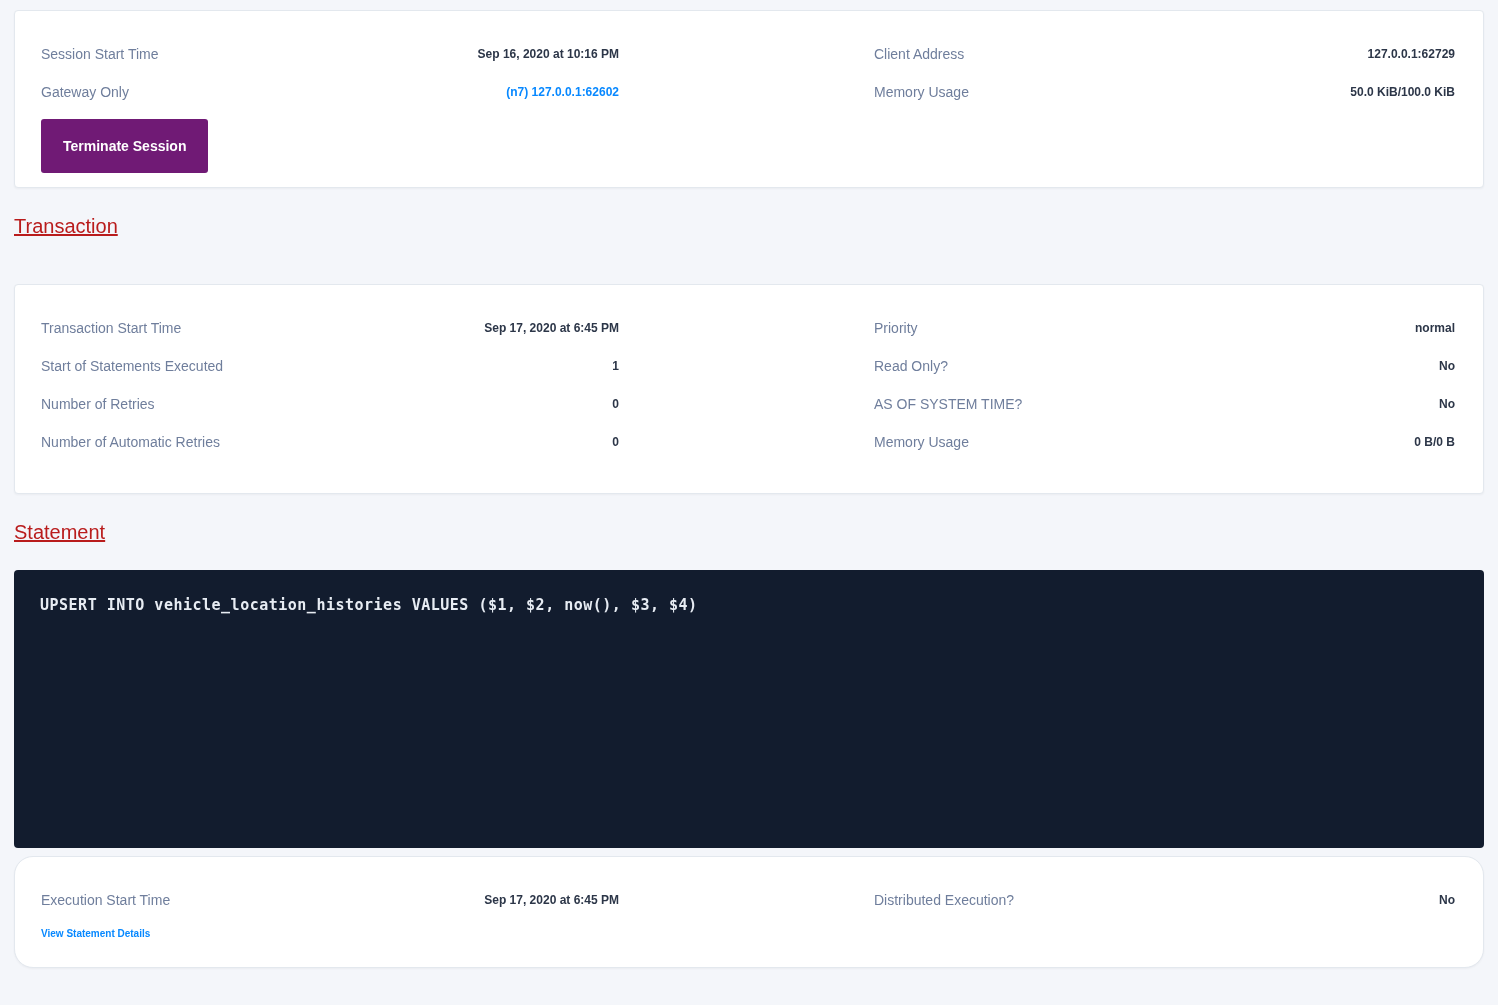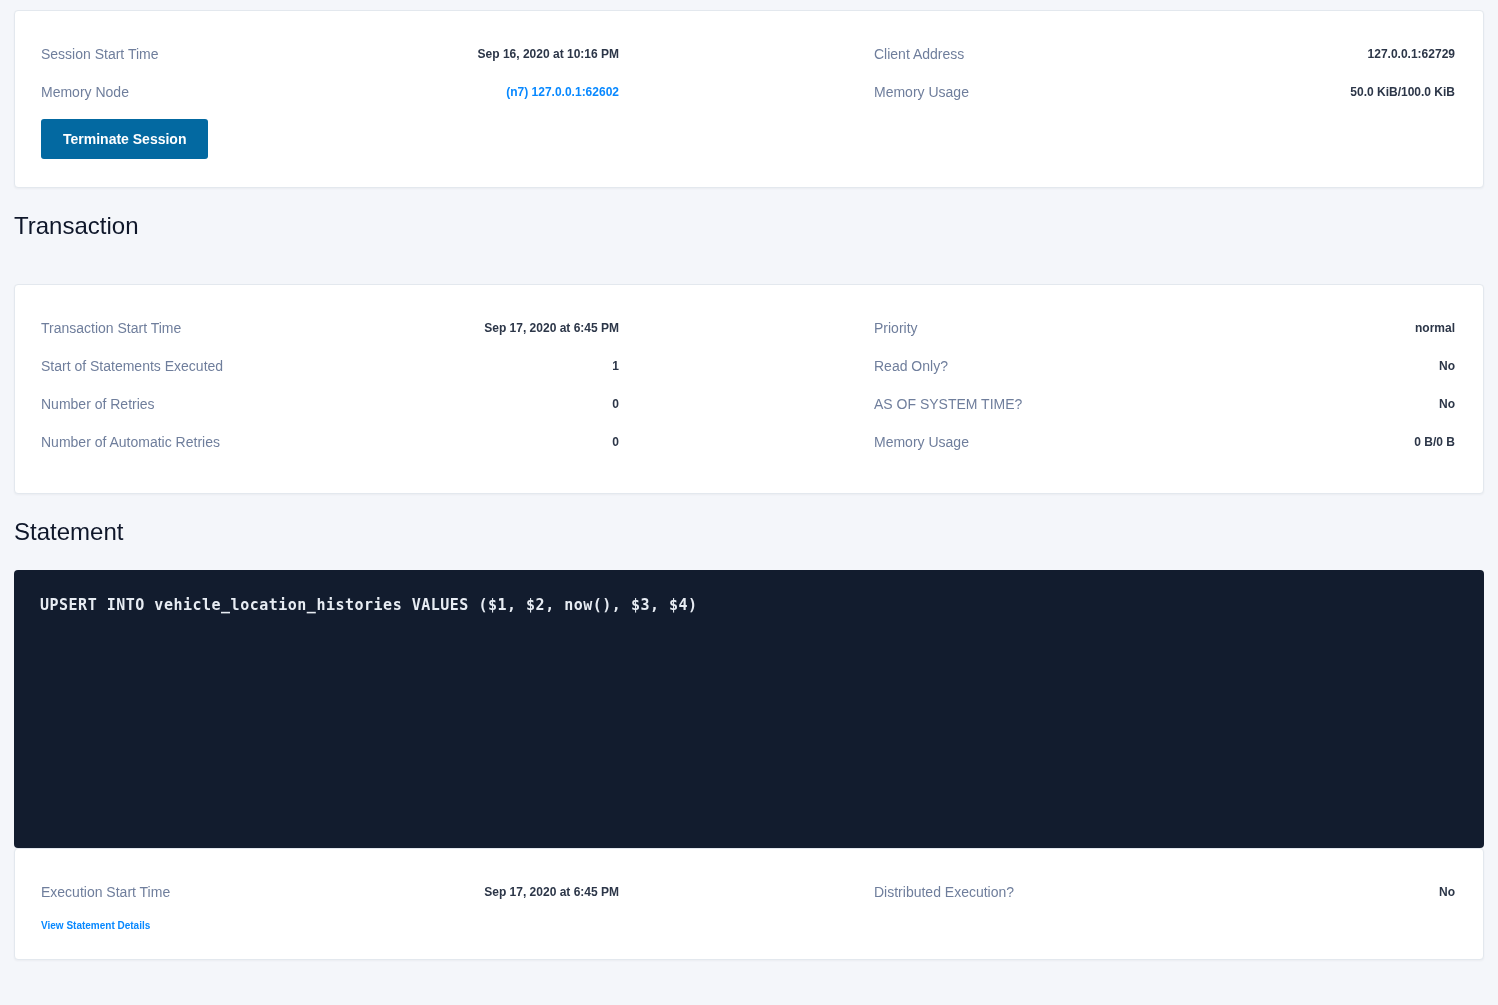--- a/index.html
+++ b/index.html
@@ -48,71 +48,72 @@
   a.value.link, a.text-link {
     color: #0788ff;
     text-decoration: none;
     font-weight: 700;
     cursor: pointer;
   }
   a.text-link { font-size: 10px; display: inline-block; margin-top: 9px; }
 
   .btn-green {
     margin-top: 8px;
-    height: 40px;
+    height: 54px;
     padding: 0 22px;
-    background: #0369a1;
+    background: #701a75;
     color: #ffffff;
     font-family: "Liberation Sans", sans-serif;
     font-size: 14px;
     font-weight: 700;
     border: none;
     border-radius: 3px;
     cursor: pointer;
   }
 
   .section-title {
-    font-size: 24px;
+    font-size: 20px;
     font-weight: 500;
-    color: #0f172a;
+    color: #b91c1c;
     line-height: 28px;
     margin: 24px 0 27px 0;
+    text-decoration: underline;
   }
   .section-title.stmt { margin-bottom: 24px; }
 
   .code-block {
     height: 278px;
     background: #121c2e;
     border-radius: 4px;
     padding: 26px 26px;
   }
   .code-block code {
     font-family: "DejaVu Sans Mono", monospace;
     font-size: 15px;
     font-weight: 600;
     letter-spacing: 0.5px;
     color: #e7ecf3;
     white-space: pre-wrap;
   }
 
-  .exec-card { margin-top: 0; }
+  .exec-card { margin-top: 8px; border-radius: 19px; }
 </style>
 </head>
 <body>
 
 <div class="page">
 
   <section class="card summary-card">
     <div class="col left">
       <div class="row">
         <span class="label">Session Start Time</span>
         <span class="value">Sep 16, 2020 at 10:16 PM</span>
       </div>
       <div class="row">
-        <span class="label">Memory Node</span>
+        <span class="label">Gateway Only</span>
         <a class="value link">(n7) 127.0.0.1:62602</a>
       </div>
       <button class="btn-green">Terminate Session</button>
     </div>
     <div class="col right">
       <div class="row">
         <span class="label">Client Address</span>
         <span class="value">127.0.0.1:62729</span>
       </div>
       <div class="row">

